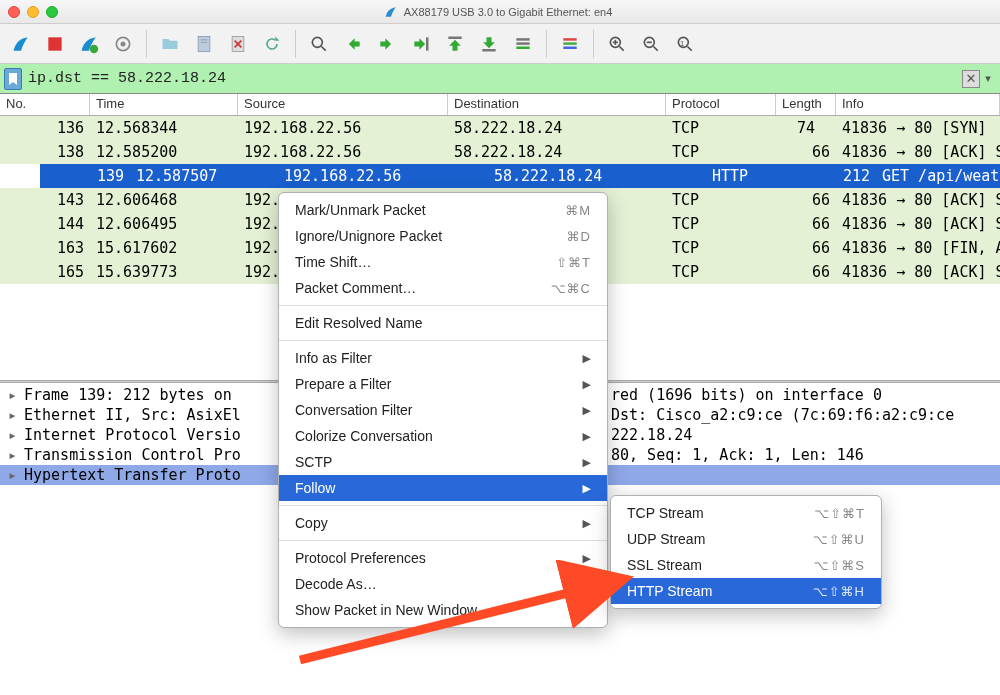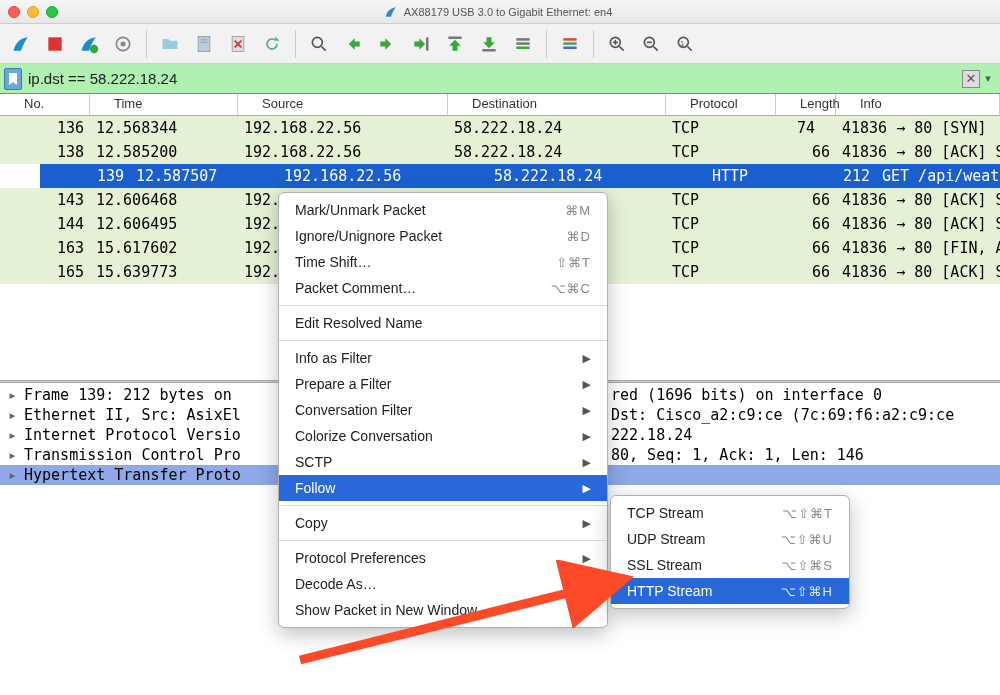--- a/index.html
+++ b/index.html
@@ -12,25 +12,25 @@
 .dot.grn { background: #28c940; border: 1px solid #1aab29; }
 .title { flex: 1; text-align: center; color: #555; font-size: 11px; display: flex; align-items: center; justify-content: center; gap: 6px; }
 .shark { width: 14px; height: 14px; }
 .toolbar { height: 40px; display: flex; align-items: center; padding: 0 6px; gap: 4px; background: #f2f2f2; border-bottom: 1px solid #ccc; }
 .tbtn { width: 30px; height: 30px; display: flex; align-items: center; justify-content: center; border-radius: 4px; }
 .tbtn svg { width: 20px; height: 20px; }
 .sep { width: 1px; height: 28px; background: #ccc; margin: 0 4px; }
 .filterbar { height: 30px; display: flex; align-items: center; background: #b0f0b0; border-bottom: 1px solid #888; padding: 0 4px; }
 .bookmark { width: 18px; height: 22px; background: #6aa8d8; border: 1px solid #3a7ab0; border-radius: 2px; margin-right: 6px; display:flex; align-items:center; justify-content:center; }
 .bookmark svg { width: 10px; height: 14px; }
-.filterinput { flex: 1; background: transparent; border: none; outline: none; font-size: 15px; color: #222; font-family: Liberation Sans, sans-serif; }
+.filterinput { flex: 1; background: transparent; border: none; outline: none; font-size: 15px; color: #222; font-family: Liberation Mono, monospace; }
 .clearx { width: 18px; height: 18px; border:1px solid #888; display:flex; align-items:center; justify-content:center; color:#555; font-size:13px; margin-left:4px; background:#ddd; }
 .dd { width: 16px; font-size: 11px; color:#555; text-align:center; }
 .colhead { height: 22px; display: flex; background: #fff; border-bottom: 1px solid #aaa; font-size: 13px; color: #333; }
-.colhead > div { padding: 2px 24px; border-right: 1px solid #ccc; }
+.colhead > div { padding: 2px 6px; border-right: 1px solid #ccc; }
 .c-no { width: 90px; }
 .c-time { width: 148px; }
 .c-src { width: 210px; }
 .c-dst { width: 218px; }
 .c-proto { width: 110px; }
 .c-len { width: 60px; }
 .c-info { flex: 1; }
 .plist { height: 176px; overflow: hidden; font-family: Menlo, monospace; font-size: 15px; }
 .prow { height: 24px; display: flex; align-items: center; background: #e4f1d4; }
 .prow.sel { background: #1a5fce; color: #fff; margin-left: 40px; }
@@ -41,21 +41,21 @@
 .drow.sel { background: #8ea8e8; }
 .tri { width: 10px; display:inline-block; color:#666; }
 .ctxmenu { position: absolute; background: #fff; border: 1px solid #b0b0b0; border-radius: 6px; box-shadow: 0 6px 20px rgba(0,0,0,.25); padding: 4px 0; z-index: 50; width: 330px; }
 .mi { height: 26px; display: flex; align-items: center; padding: 0 16px; font-size: 14px; color: #222; justify-content: space-between; }
 .mi.sel { background: #2868d9; color: #fff; }
 .mi .sc { color: #888; font-size: 13px; letter-spacing: 1px; }
 .mi.sel .sc { color: #dde8ff; }
 .mi .arr { color: #555; font-size: 11px; }
 .mi.sel .arr { color: #fff; }
 .mdiv { height: 1px; background: #ddd; margin: 4px 0; }
-.submenu { position: absolute; background:#fff; border:1px solid #b0b0b0; border-radius:6px; box-shadow:0 6px 20px rgba(0,0,0,.25); padding:4px 0; z-index:60; width: 240px; }
+.submenu { position: absolute; background:#fff; border:1px solid #b0b0b0; border-radius:6px; box-shadow:0 6px 20px rgba(0,0,0,.25); padding:4px 0; z-index:60; width: 272px; }
 .arrow-annot { position:absolute; z-index:70; pointer-events:none; }
 </style>
 </head>
 <body>
 
 <div class="titlebar">
   <div class="traffic">
     <div class="dot red"></div>
     <div class="dot yel"></div>
     <div class="dot grn"></div>

